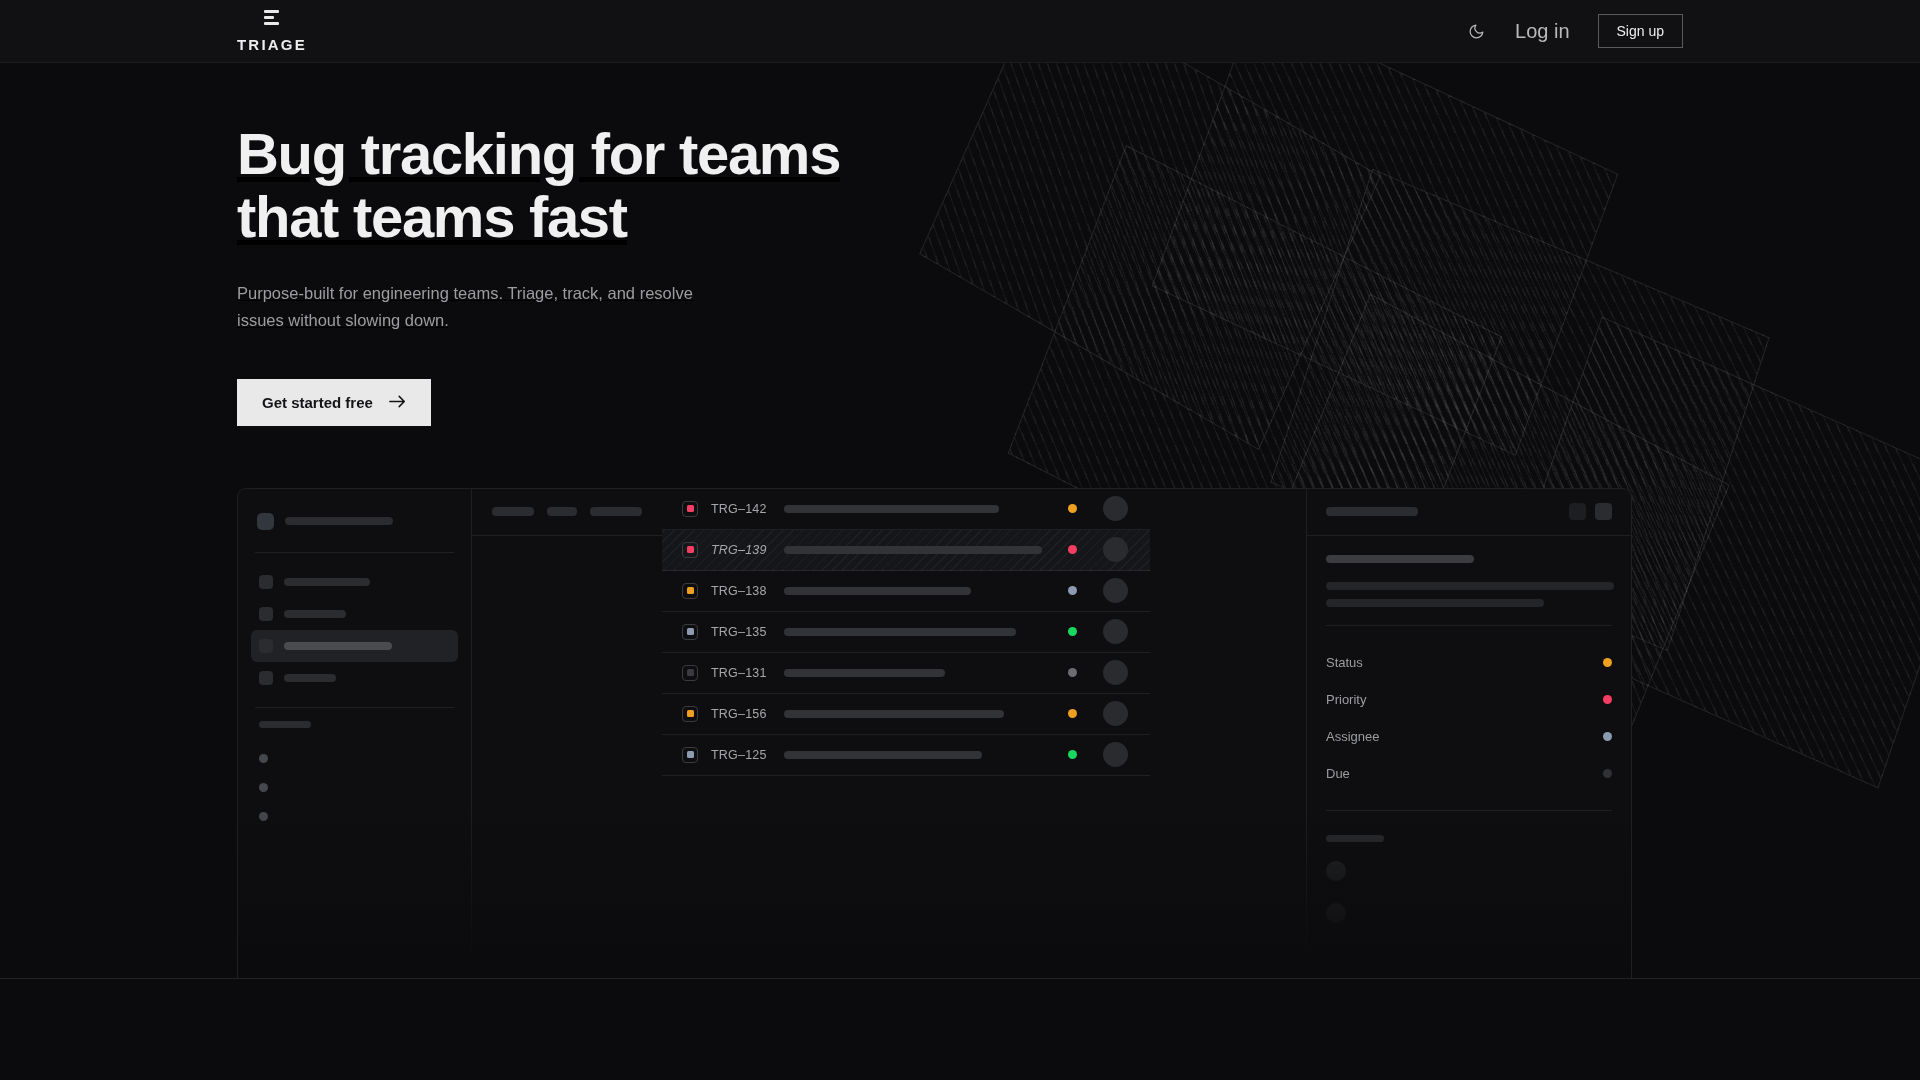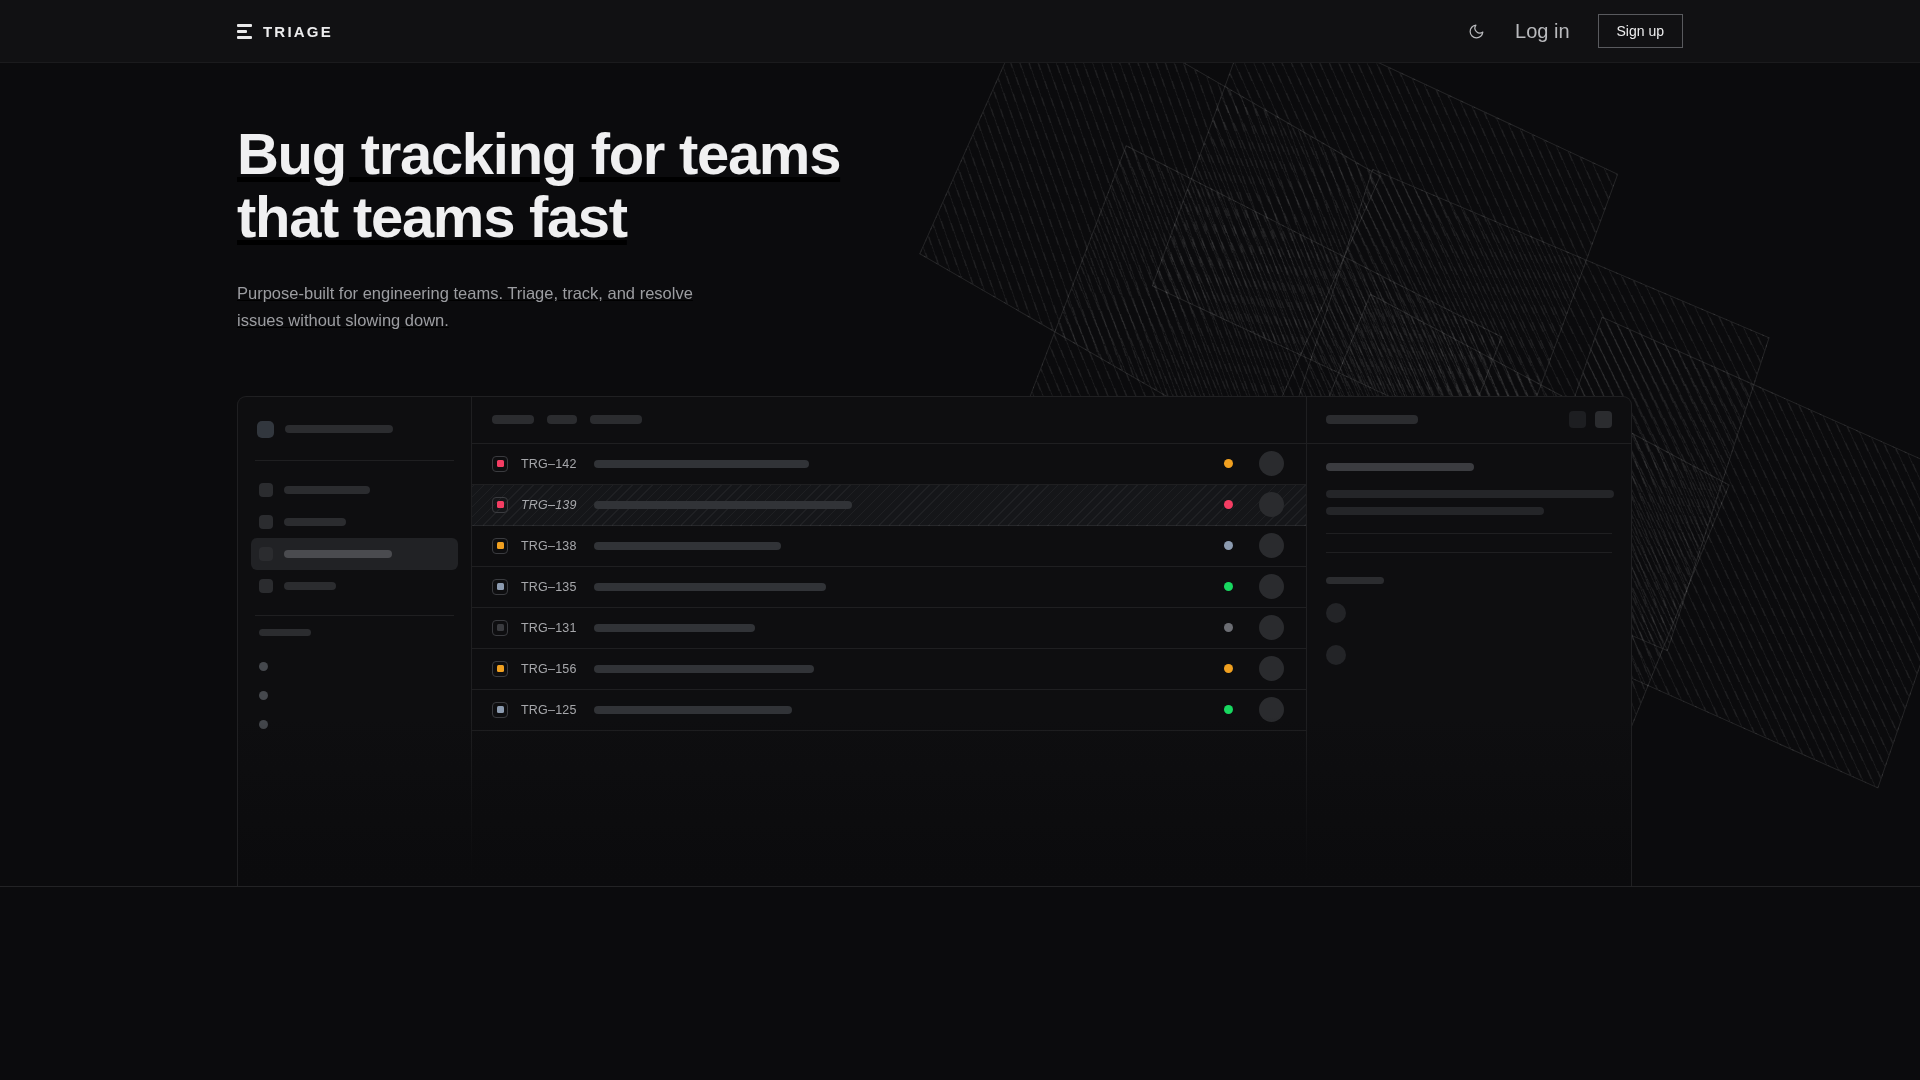--- a/index.html
+++ b/index.html
@@ -32,21 +32,21 @@
 
   
   .nav {
     position: relative; z-index: 5;
     height: 63px; width: 100%;
     background: #111113;
     display: flex; align-items: center;
     border-bottom: 1px solid rgba(255,255,255,0.045);
   }
   .nav-inner { width: 100%; padding: 0 237px 0 237px; display: flex; align-items: center; justify-content: space-between; }
-  .brand { display: flex; align-items: center; gap: 11px; }
+  .brand { display: flex; align-items: center; gap: 11px; flex-direction: column; }
   .logo-mark { display: flex; flex-direction: column; gap: 3px; width: 15px; }
   .logo-mark i { display: block; height: 3px; background: #e9e9ea; border-radius: 1px; }
   .logo-mark i:nth-child(1) { width: 15px; }
   .logo-mark i:nth-child(2) { width: 10px; }
   .logo-mark i:nth-child(3) { width: 15px; }
   .brand-name {
     color: #ededee; font-size: 15px; font-weight: 700;
     letter-spacing: 2.2px;
   }
   .nav-right { display: flex; align-items: center; gap: 28px; }
@@ -115,21 +115,21 @@
   .side-divider { height: 1px; background: rgba(255,255,255,0.075); margin: 13px 4px; }
   .side-item { display: flex; align-items: center; gap: 11px; padding: 9px 8px; border-radius: 6px; cursor: pointer; }
   .side-item .dot-sq { width: 14px; height: 14px; border-radius: 4px; background: #2b2c2f; flex: 0 0 14px; }
   .side-item.active { background: #212225; }
   .side-item.active .sk { background: #4a4b4f; }
   .side-label { margin: 4px 8px 16px; }
   .side-proj { display: flex; align-items: center; padding: 10px 8px; cursor: pointer; }
   .side-proj .cdot { width: 9px; height: 9px; border-radius: 50%; background: #45484d; }
 
   
-  .mk-list { flex: 1 1 auto; display: flex; flex-direction: column; min-width: 0; }
+  .mk-list { flex: 1 1 auto; display: flex; flex-direction: row; min-width: 0; }
   .list-head { height: 47px; display: flex; align-items: center; gap: 13px; padding: 0 20px; border-bottom: 1px solid rgba(255,255,255,0.075); }
   .list-head .sk { height: 9px; }
   .row {
     height: 41px; display: flex; align-items: center; gap: 13px;
     padding: 0 22px 0 20px;
     border-bottom: 1px solid rgba(255,255,255,0.075);
     cursor: pointer;
   }
   .row.hatch {
     background-color: #151619;
@@ -205,20 +205,28 @@
       </div>
     </div>
   </div>
 
   <div class="hero">
     <h1>
       <span>Bug tracking for teams</span><br>
       <span>that teams fast</span>
     </h1>
     <p class="hero-sub">Purpose-built for engineering teams. Triage, track, and resolve issues without slowing down.</p>
+    <button class="cta">
+      <span>Get started free</span>
+      <span>
+        <svg width="17" height="13" viewBox="0 0 20 14" fill="none" stroke="#141416" stroke-width="1.8" stroke-linecap="round" stroke-linejoin="round">
+          <path d="M1 7h17M12 1l6 6-6 6"></path>
+        </svg>
+      </span>
+    </button>
   </div>
 
   <div class="mock-wrap">
     <div class="mock">
 
       <div class="mk-side">
         <div class="side-head">
           <span class="sq"></span>
           <span class="sk" id="ws-bar" style="height: 8px; width: 108px;"></span>
         </div>
@@ -345,20 +353,38 @@
               <span style="background: rgb(29, 30, 33);"></span>
               <span style="background: rgb(43, 44, 47);"></span>
             </span>
         </div>
         <div class="detail-body">
           <div class="dl-line" id="detail-title" style="background: rgb(59, 60, 64); width: 148px;"></div>
           <div style="height:19px;"></div>
           <div class="dl-line" id="detail-desc-1" style="margin-bottom: 9px; width: 288px; background: rgb(36, 37, 40);"></div>
           <div class="dl-line" id="detail-desc-2" style="width: 218px; background: rgb(36, 37, 40);"></div>
           <div class="detail-divider"></div>
+          <div id="detail-fields">
+              <div class="field">
+                <span class="field-label">Status</span>
+                <span class="field-dot" style="background:#f0a020"></span>
+              </div>
+              <div class="field">
+                <span class="field-label">Priority</span>
+                <span class="field-dot" style="background:#f43d63"></span>
+              </div>
+              <div class="field">
+                <span class="field-label">Assignee</span>
+                <span class="field-dot" style="background:#8c9bb0"></span>
+              </div>
+              <div class="field">
+                <span class="field-label">Due</span>
+                <span class="field-dot" style="background:#303135"></span>
+              </div>
+            </div>
           <div class="detail-divider"></div>
           <div style="padding:6px 0 8px;">
               <span class="sk" id="activity-label" style="height: 7px; width: 58px;"></span>
             </div>
           <div id="activity-rows">
               <div class="activity-row">
                 <span class="av" style="display:block"></span>
               </div>
               <div class="activity-row">
                 <span class="av" style="display:block"></span>

